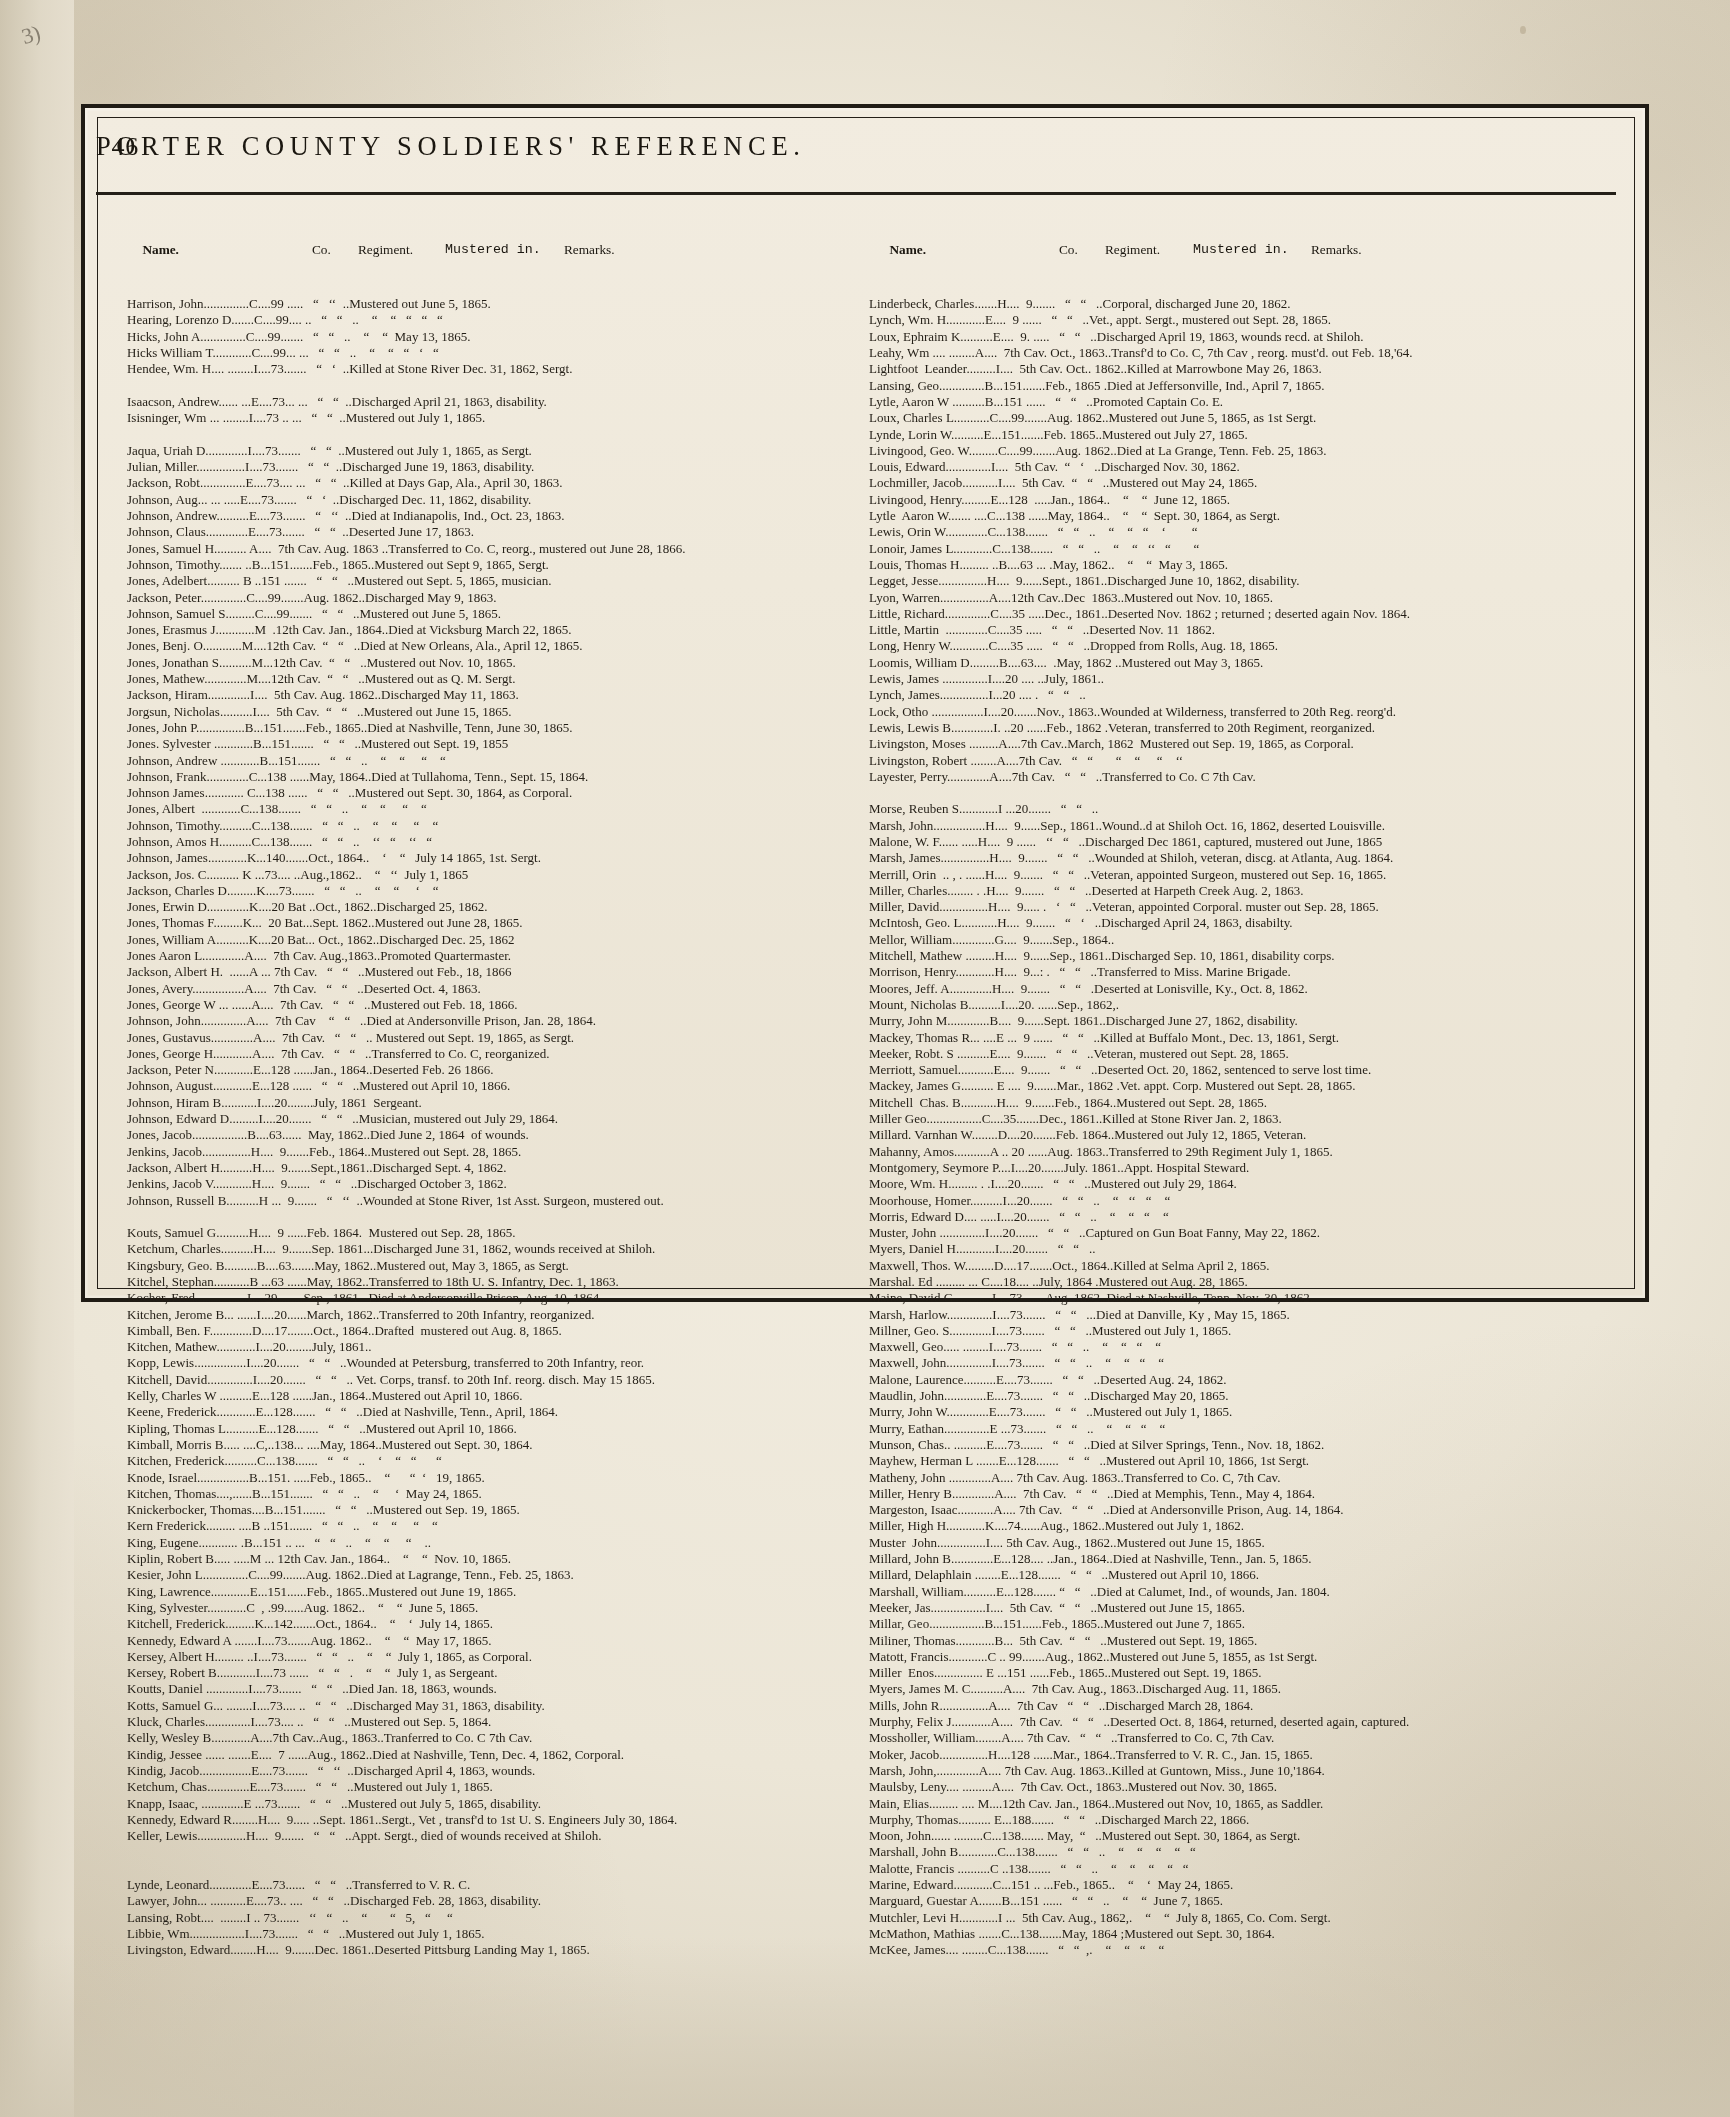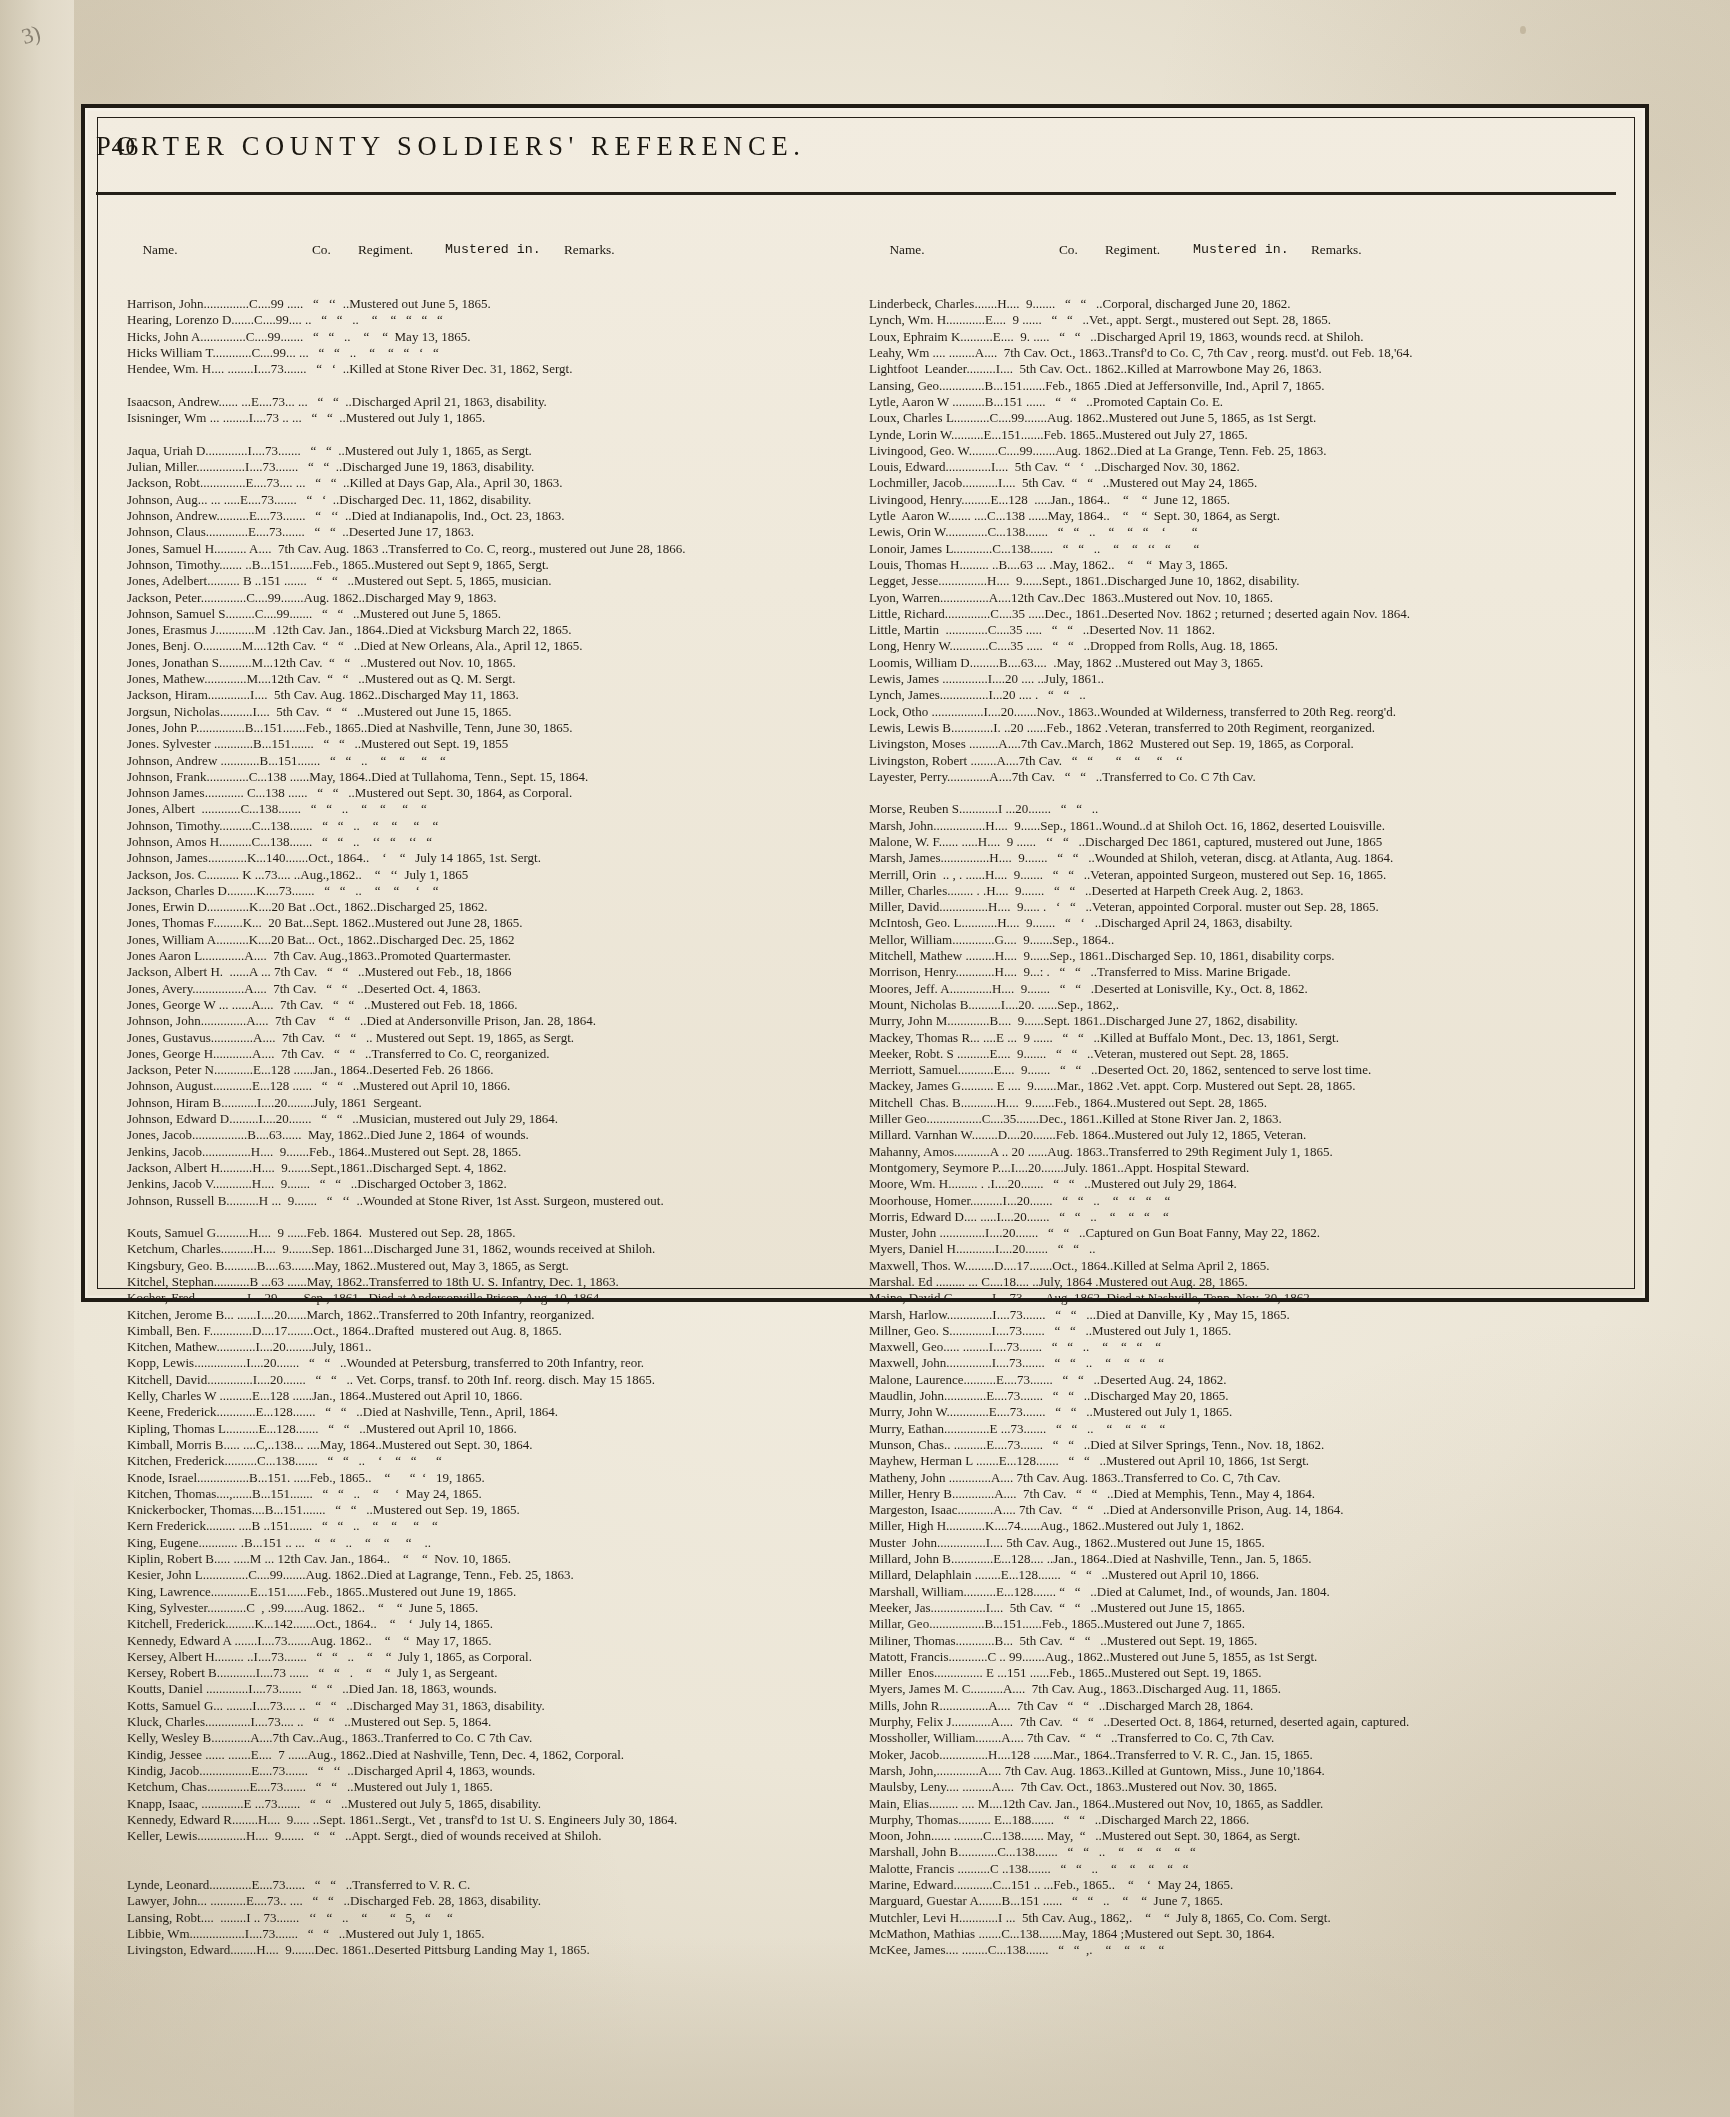--- a/index.html
+++ b/index.html
@@ -58,21 +58,21 @@
     position:absolute;top:209px;
     font-size:13px;line-height:16.3px;color:#231e16;
     white-space:pre;
   }
   #col-left{left:127px;width:693px;}
   #col-right{left:869px;width:736px;}
   .colhead{
     position:relative;height:22px;font-size:13.3px;color:#1b1710;
   }
   .colhead span{position:absolute;top:0;}
-  .ch-name{left:15.4px;}
+  .ch-name{left:15.4px;font-weight:bold;}
   .ch-co{left:185px;}
   .ch-reg{left:231px;}
   .ch-mus{left:318px;font-family:Liberation Mono, monospace;}
   .ch-rem{left:437px;text-align:right;}
   #col-right .ch-name{left:20.5px;}
   #col-right .ch-co{left:190px;}
   #col-right .ch-reg{left:236px;}
   #col-right .ch-mus{left:324px;}
   #col-right .ch-rem{left:442px;}
   .row{height:16.3px;}

